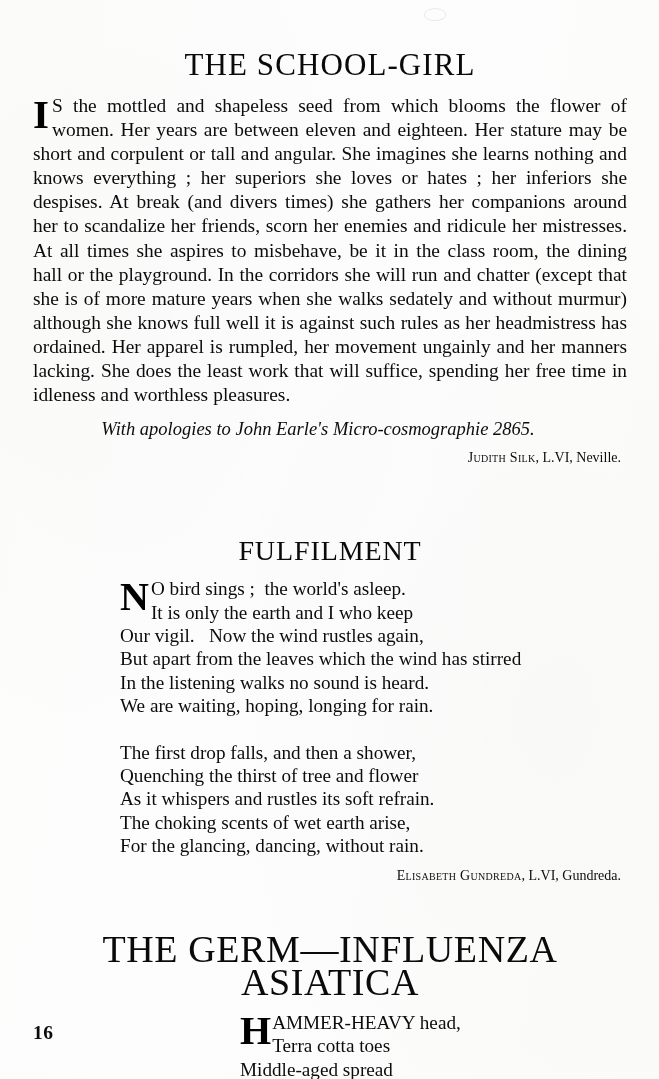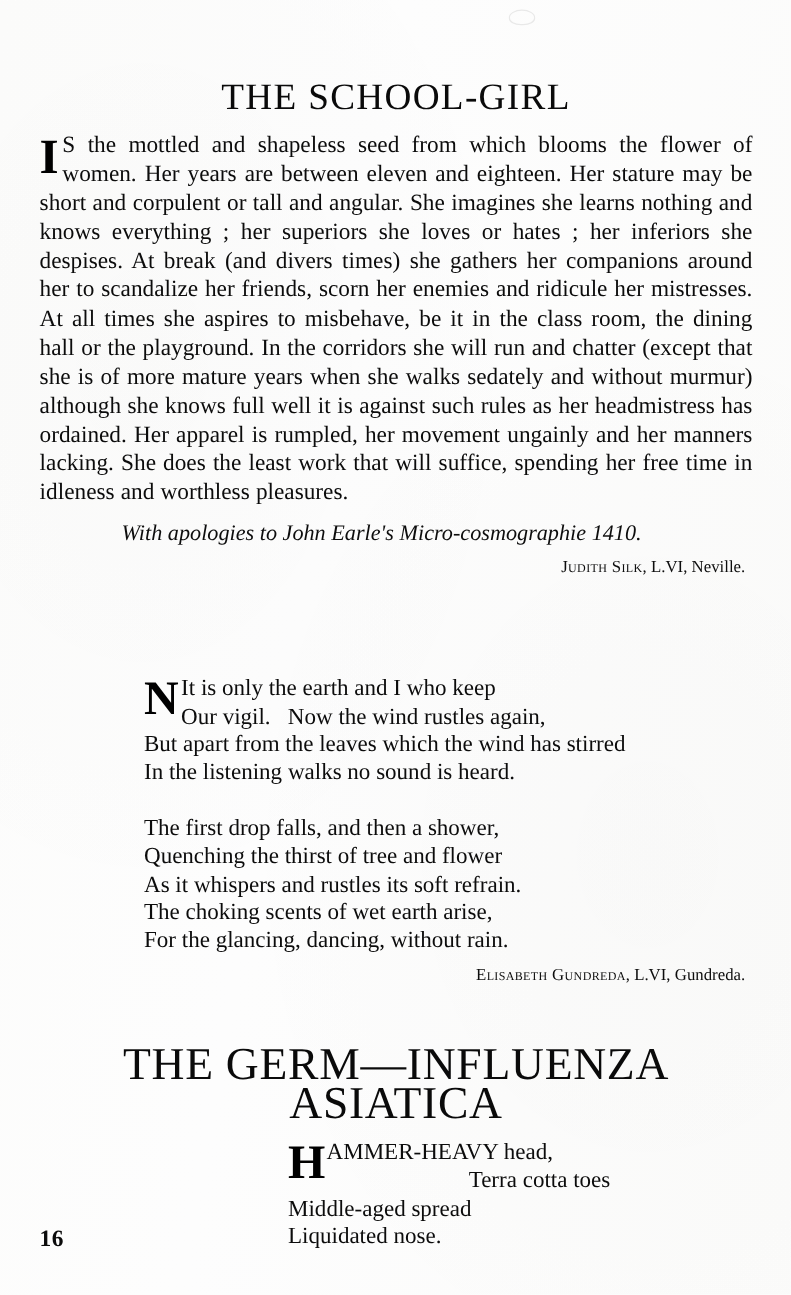--- a/index.html
+++ b/index.html
@@ -57,21 +57,21 @@
     padding: 0;
     color: #0a0a0a;
     letter-spacing: 0.5px;
     -webkit-font-smoothing: none;
   }
 
   #title-school-girl {
     font-size: 31px;
     line-height: 34px;
     letter-spacing: 1.1px;
-    padding-top: 64px;
+    padding-top: 48px;
   }
 
   #title-fulfilment {
     font-size: 28px;
     line-height: 31px;
     letter-spacing: 0.9px;
     padding-top: 0;
   }
 
   #title-germ {
@@ -169,21 +169,20 @@
     padding-left: 207px;
     padding-top: 12px;
   }
   #poem-germ .dropcap {
     font-size: 40px;
     line-height: 34px;
     padding: 3px 1px 0 0;
   }
   #poem-germ .line.indented {
     padding-left: 27px;
-    text-align: center;
   }
 
   .spacer-lg { height: 66px; }
   .spacer-md { height: 46px; }
 
   
   .folio {
     position: absolute;
     left: 33px;
     top: 1022px;
@@ -202,33 +201,36 @@
   <div class="scan-mark"></div>
 
   <div class="content">
 
     <h1 class="article-title" id="title-school-girl">THE SCHOOL-GIRL</h1>
 
     <p class="prose first">
       <span class="dropcap">I</span><span>S the mottled and shapeless seed from which blooms the flower of women.   Her years are between eleven and eighteen.   Her stature may be short and corpulent or tall and angular.   She imagines she learns nothing and knows everything ;  her superiors she loves or hates ;  her inferiors she despises.   At break (and divers times) she gathers her companions around her to scandalize her friends, scorn her enemies and ridicule her mistresses.   At all times she aspires to misbehave, be it in the class room, the dining hall or the playground. In the corridors she will run and chatter (except that she is of more mature years when she walks sedately and without murmur) although she knows full well it is against such rules as her headmistress has ordained.   Her apparel is rumpled, her movement ungainly and her manners lacking.   She does the least work that will suffice, spending her free time in idleness and worthless pleasures.</span>
     </p>
 
-    <p class="credit-italic">With apologies to John Earle's Micro-cosmographie 1410.</p>
+    <p class="credit-italic">With apologies to John Earle's Micro-cosmographie 2865.</p>
 
     <p class="credit-name"><span class="smallcaps">Judith Silk</span><span>, L.VI, Neville.</span></p>
 
     <div class="spacer-lg"></div>
 
+    <h1 class="article-title" id="title-fulfilment">FULFILMENT</h1>
 
     <div class="poem" id="poem-fulfilment">
       <span class="dropcap">N</span>
+        <span class="line">O bird sings ;  the world's asleep.</span>
         <span class="line indented">It is only the earth and I who keep</span>
         <span class="line">Our vigil.   Now the wind rustles again,</span>
         <span class="line">But apart from the leaves which the wind has stirred</span>
         <span class="line">In the listening walks no sound is heard.</span>
+        <span class="line">We are waiting, hoping, longing for rain.</span>
       <span class="stanza-gap"></span>
       <span class="line">The first drop falls, and then a shower,</span>
         <span class="line">Quenching the thirst of tree and flower</span>
         <span class="line">As it whispers and rustles its soft refrain.</span>
         <span class="line">The choking scents of wet earth arise,</span>
         <span class="line">For the glancing, dancing, without rain.</span>
     </div>
 
     <p class="credit-name"><span class="smallcaps">Elisabeth Gundreda</span><span>, L.VI, Gundreda.</span></p>
 

